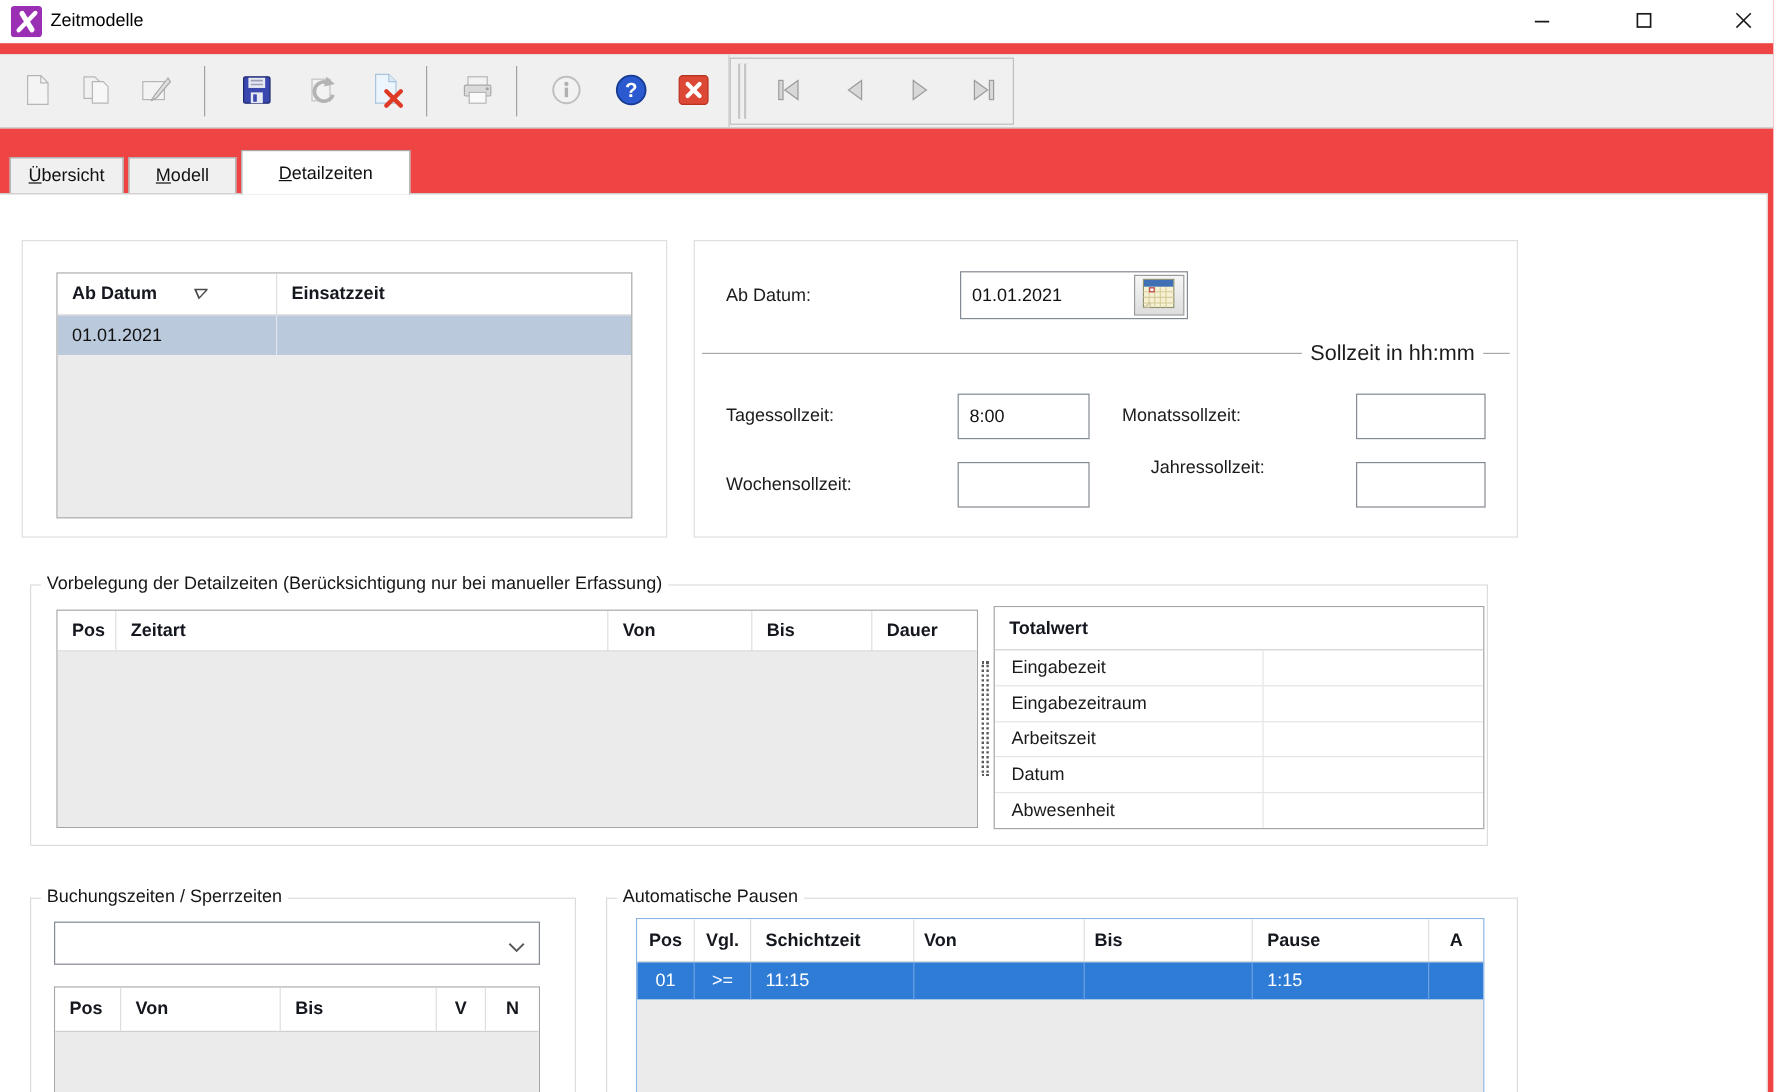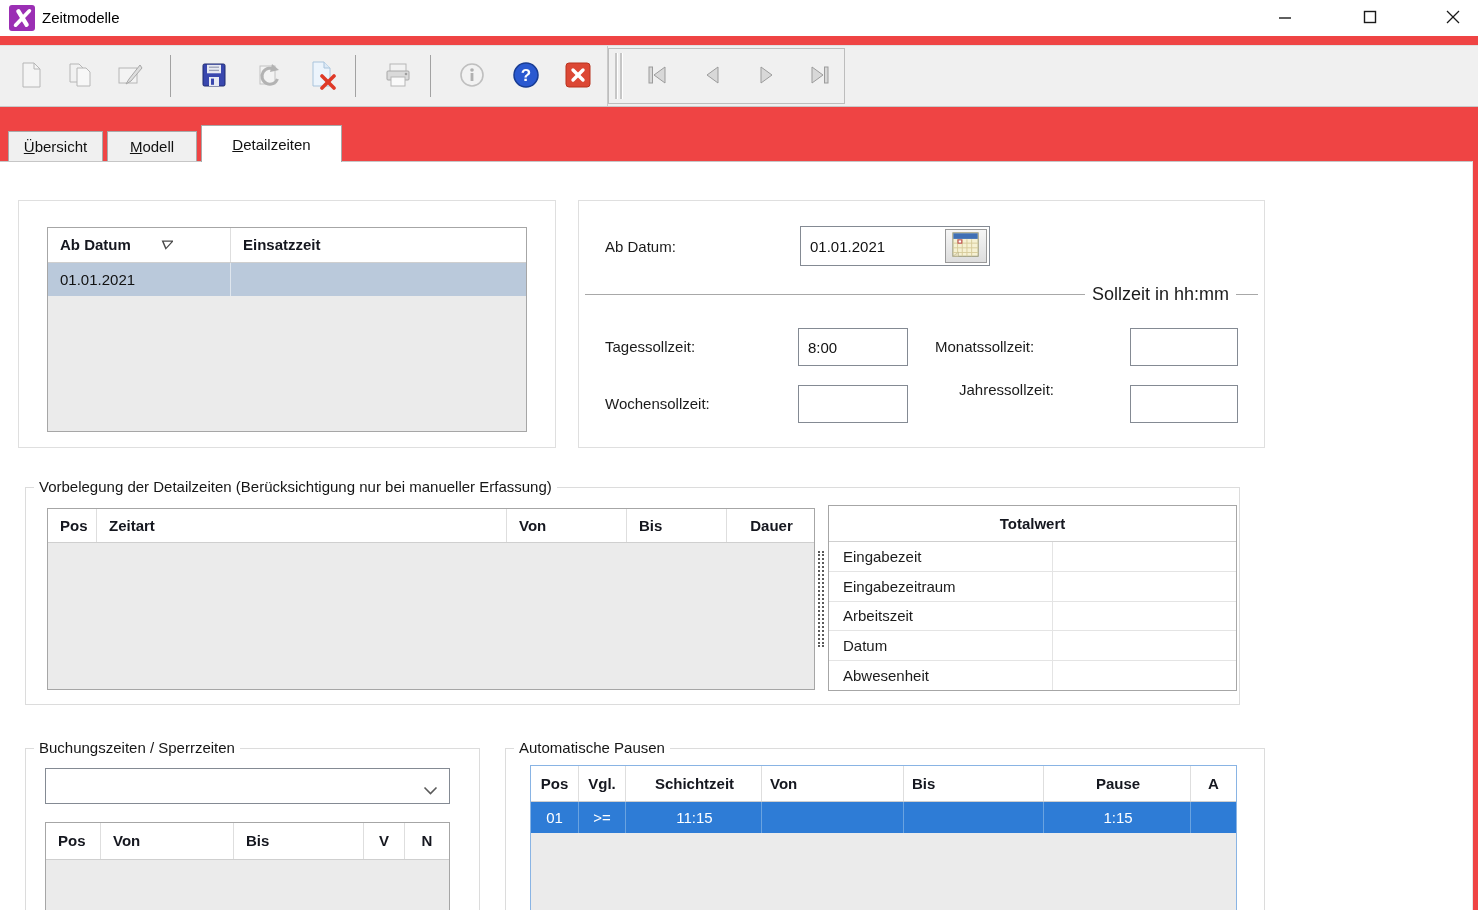--- a/index.html
+++ b/index.html
@@ -39,21 +39,21 @@
   
   .tbl{position:absolute;background:#fff;border:1px solid #a6a6a6;box-sizing:border-box;z-index:3;overflow:hidden;}
   .hdr{display:flex;background:#fff;border-bottom:1px solid #cfcfcf;box-sizing:border-box;
        font-weight:600;color:#15171f;}
   .hdr .c{box-sizing:border-box;overflow:hidden;white-space:nowrap;}
   .c{box-sizing:border-box;}
   .hdr .c + .c{border-left:1px solid #dedede;}
   .row{display:flex;box-sizing:border-box;}
   .fill{background:#ebebeb;}
   .pl{padding-left:12px;}
-  .r{text-align:center;padding-right:10px;padding-left:12px;}
+  .r{text-align:left;padding-right:10px;padding-left:12px;}
   .ctr{text-align:center;}
 
   .selrow-inactive{background:#bac9db;color:#111;}
   .selrow-inactive .c + .c{border-left:1px solid #dfe6ee;}
   .selrow-active{background:#2e7cd6;color:#fff;}
   .selrow-active .c + .c{border-left:1px solid #6aa3e0;}
 
   
   .lbl{position:absolute;height:20px;line-height:20px;font-size:15px;color:#1b1b1b;white-space:nowrap;z-index:3;}
   .field{position:absolute;background:#fff;border:1px solid #848a93;box-sizing:border-box;

